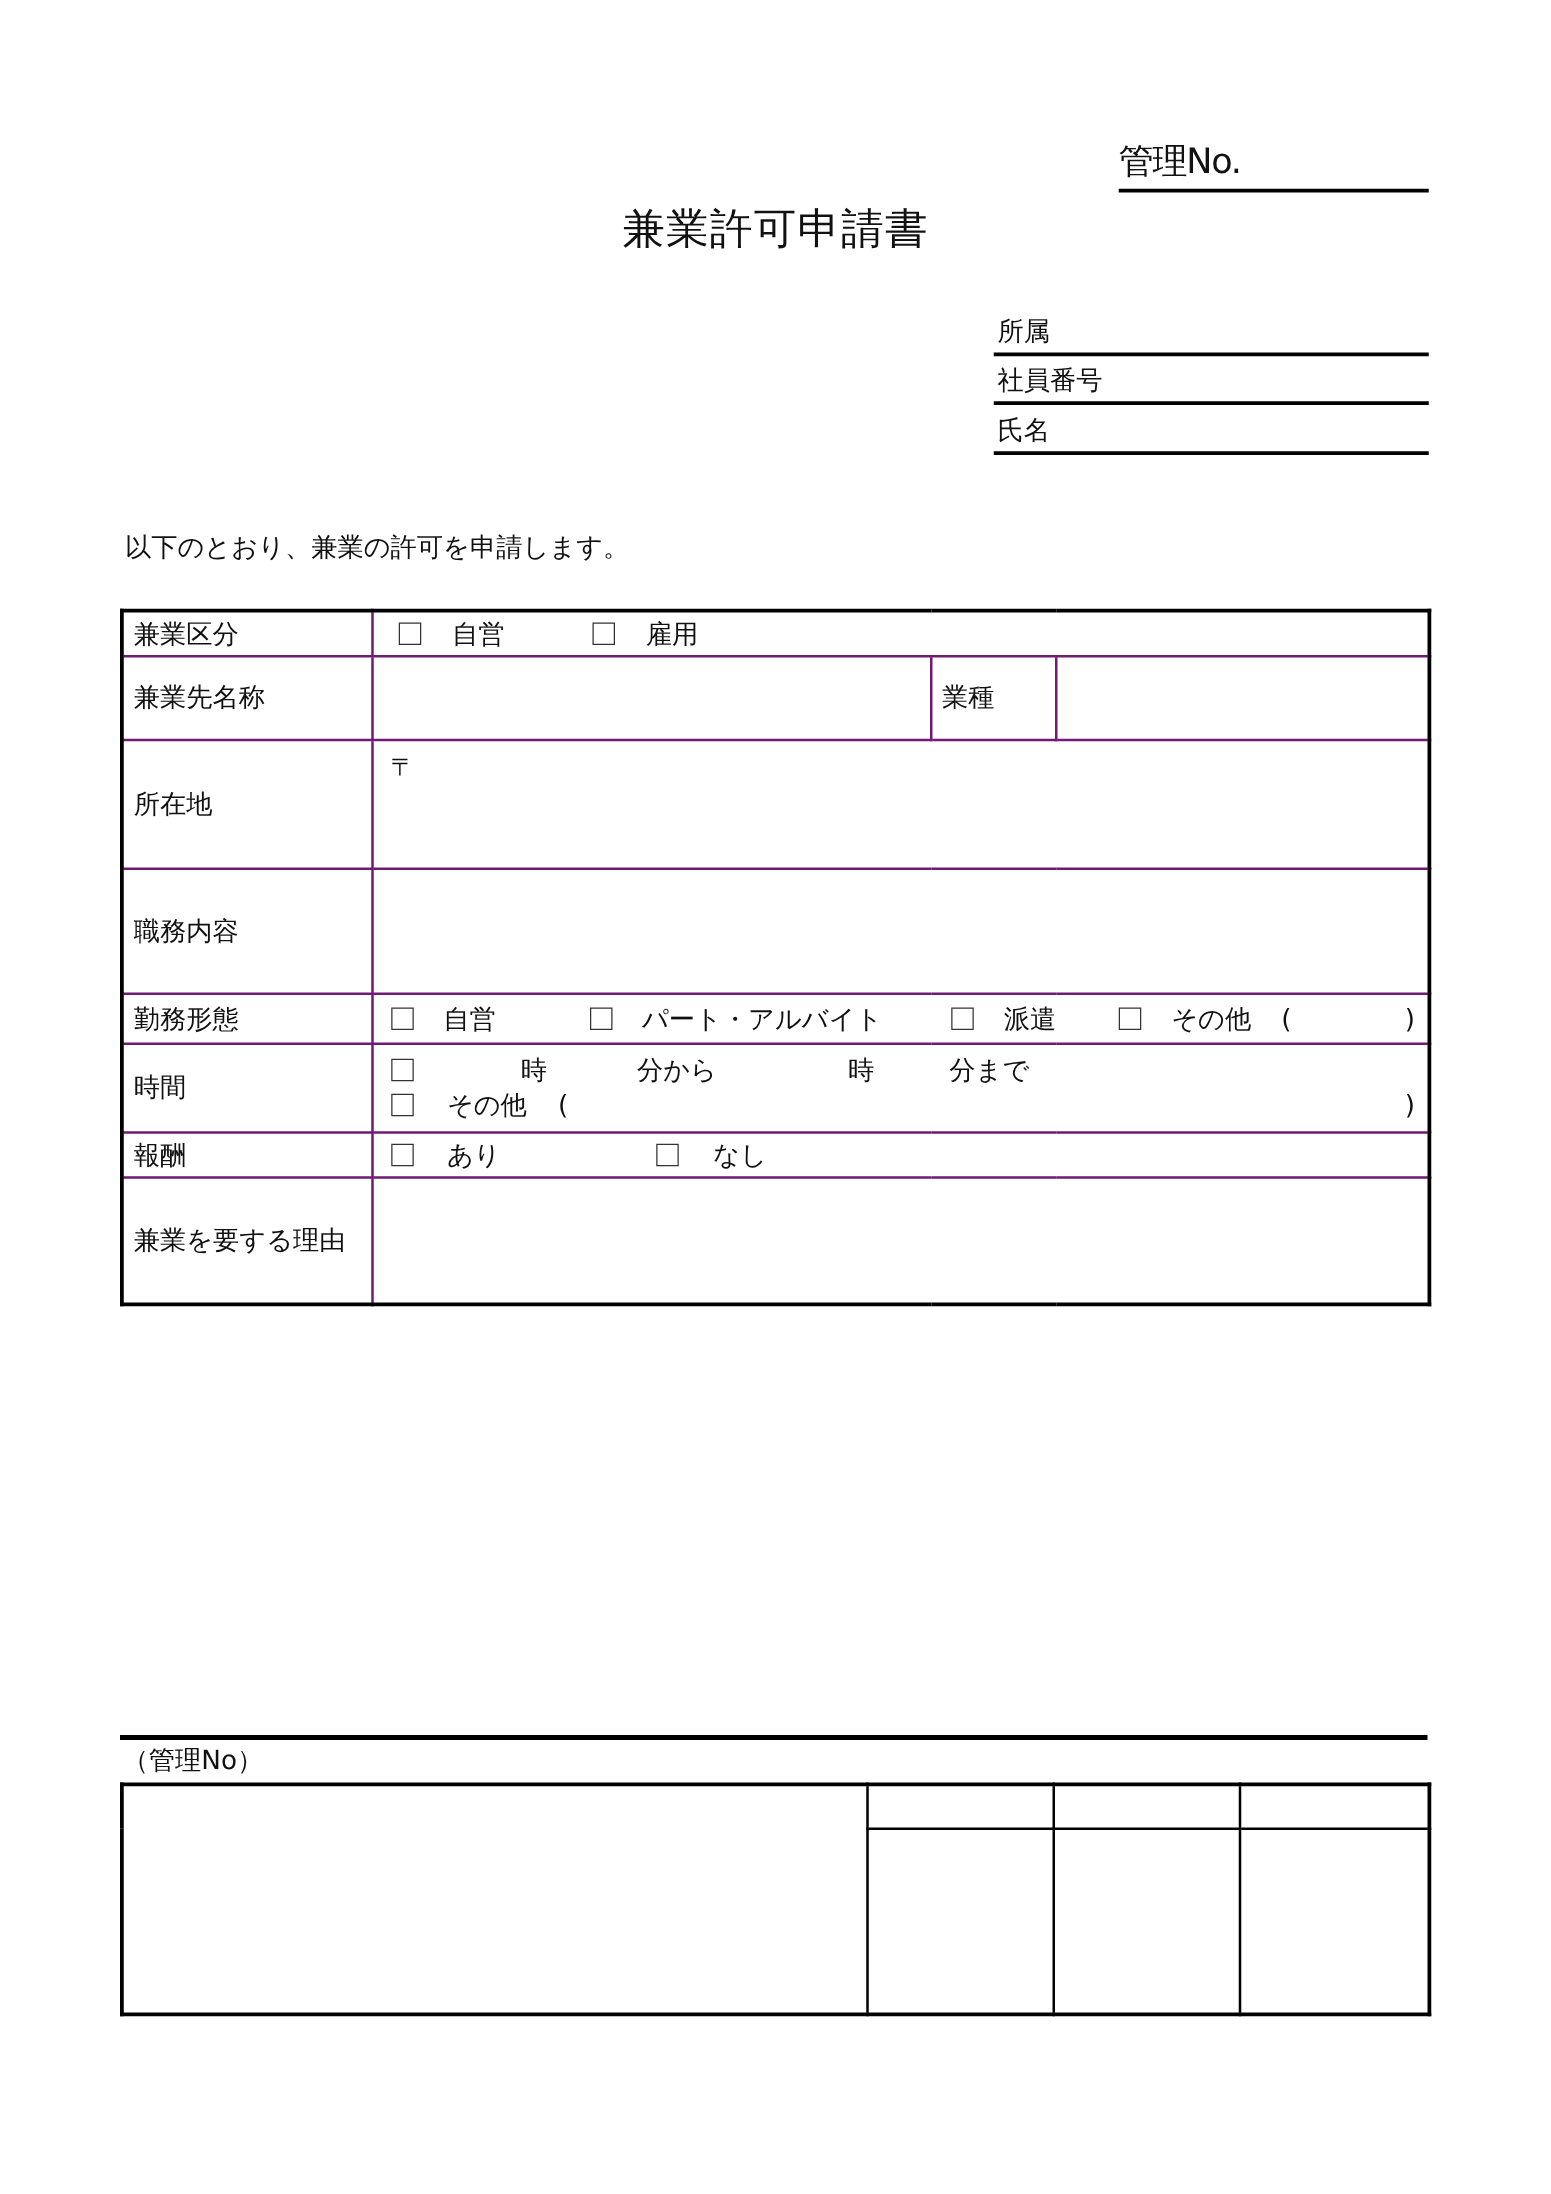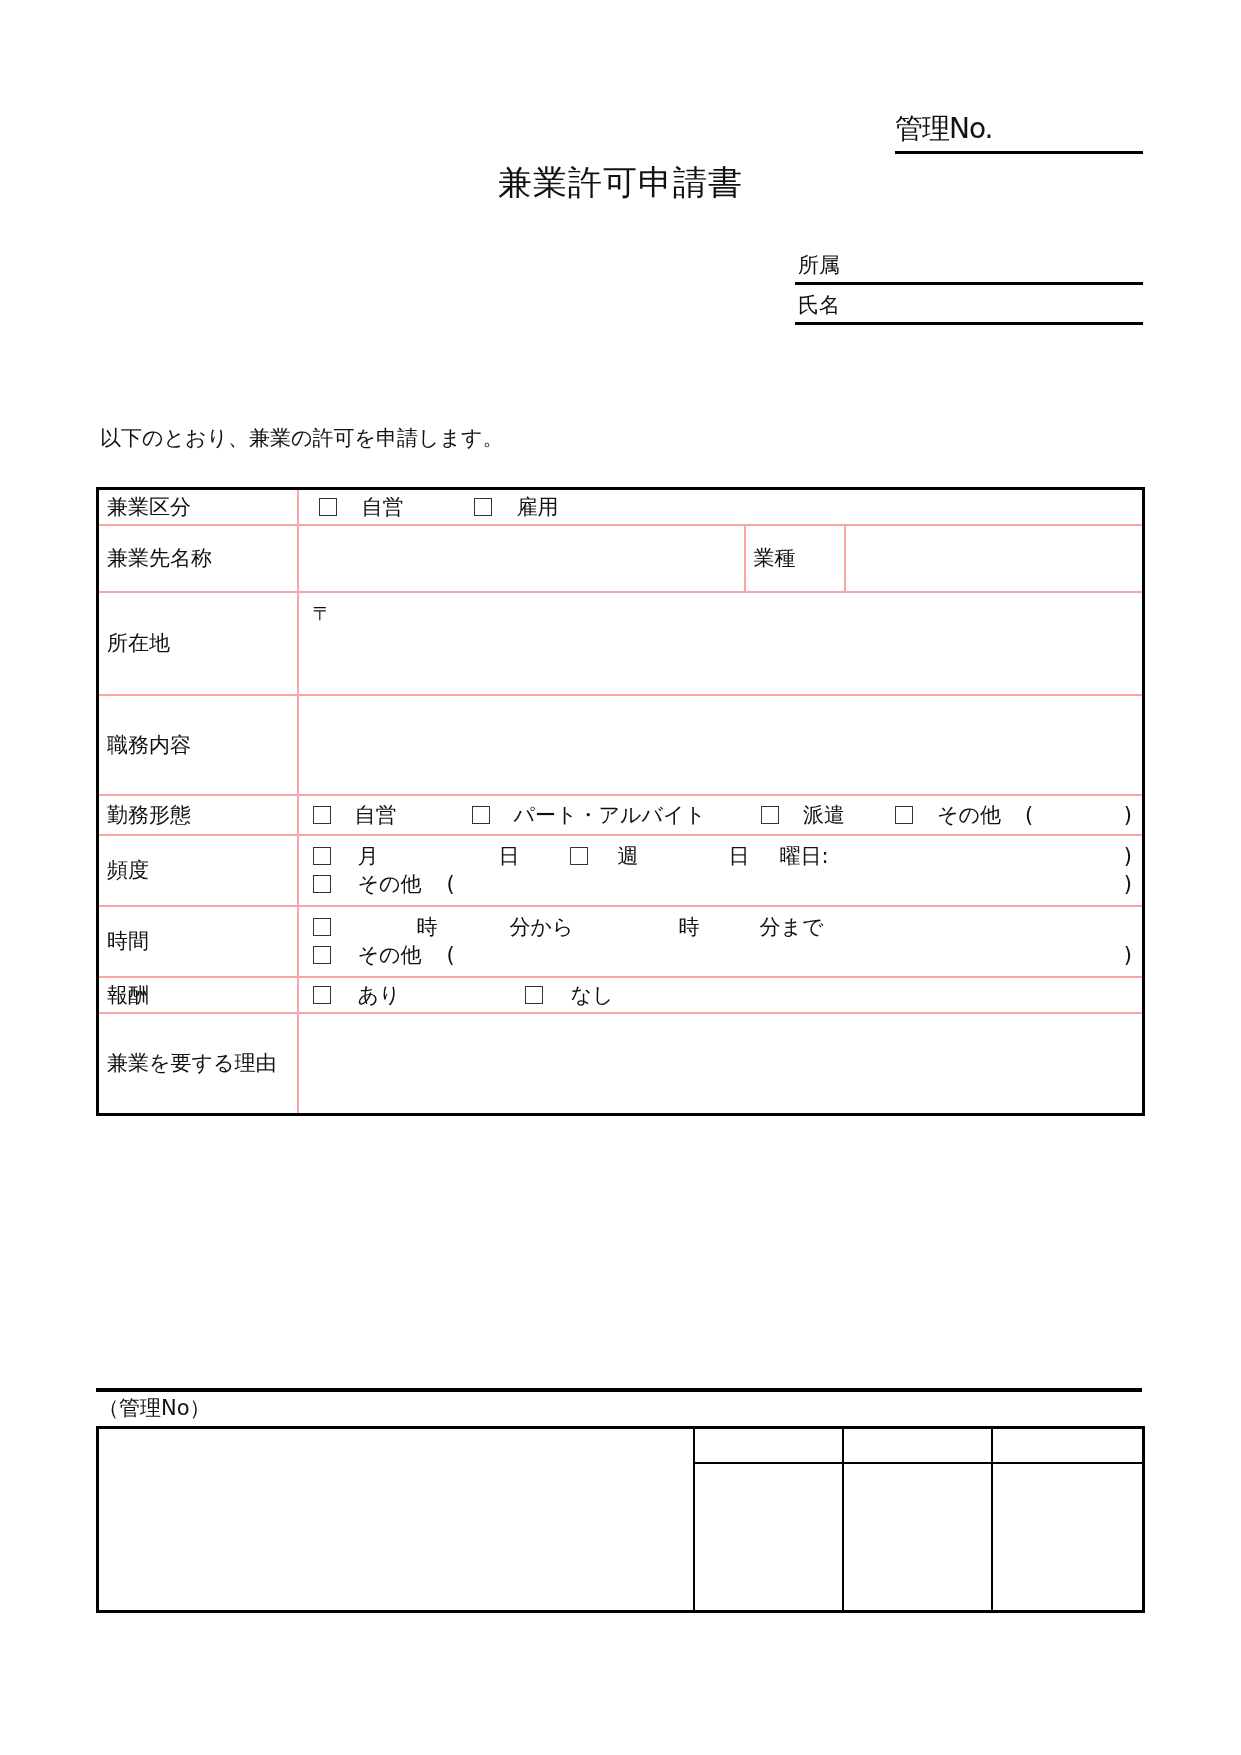--- a/index.html
+++ b/index.html
@@ -19,21 +19,21 @@
   .app-row .app-label{position:absolute;left:3px;bottom:3px;white-space:nowrap;}
   .app-row .ymd{position:absolute;bottom:3px;}
   .r1{height:35px;} .r2{height:34px;} .r3{height:36px;} .r4{height:37px;}
   .y{left:190px;} .m{left:242px;} .d{left:287px;}
 
   .intro{position:absolute;left:100px;top:424px;font-size:21px;}
 
   
   table{border-collapse:collapse;table-layout:fixed;}
   .main-table{position:absolute;left:96px;top:487px;width:1046px;border:3px solid #000;}
-  .main-table td{border:2px solid #fca5a5;padding:0;font-size:21px;vertical-align:middle;overflow:hidden;}
+  .main-table td{border:2px solid #701a75;padding:0;font-size:21px;vertical-align:middle;overflow:hidden;}
   .main-table td.lab{padding-left:8px;}
   .line{display:flex;align-items:center;height:50%;padding-left:14px;padding-right:10px;}
   .oneline{display:flex;align-items:center;height:100%;padding-left:14px;padding-right:10px;}
   .cb{display:inline-block;flex:0 0 auto;width:16px;height:16px;border:1.5px solid #333;background:#fff;}
   .tk{white-space:nowrap;}
   .rp{margin-left:auto;}
   .postal{display:block;padding:8px 0 0 14px;font-size:19px;height:100%;box-sizing:border-box;}
 
   
   .footer-rule{position:absolute;left:96px;top:1388px;width:1046px;height:4px;background:#000;}
@@ -48,20 +48,23 @@
 
   <div class="admin-no">
     <span class="lbl">管理No.</span>
   </div>
 
   <div class="doc-title">兼業許可申請書</div>
 
   <div class="applicant">
     <div class="app-row r2">
       <span class="app-label">所属</span>
+    </div>
+    <div class="app-row r3">
+      <span class="app-label">社員番号</span>
     </div>
     <div class="app-row r4">
       <span class="app-label">氏名</span>
     </div>
   </div>
 
   <div class="intro">以下のとおり、兼業の許可を申請します。</div>
 
   <table class="main-table">
     <colgroup>
@@ -115,41 +118,20 @@
           <span class="tk" style="margin-left:24px">派遣</span>
           <span class="cb" style="margin-left:50px"></span>
           <span class="tk" style="margin-left:24px">その他</span>
           <span class="tk" style="margin-left:24px">(</span>
           <span class="tk rp">)</span>
         </div>
       </td>
     </tr>
 
 
-    <tr style="height:71px">
-      <td class="lab">頻度</td>
-      <td colspan="3">
-        <div class="line">
-          <span class="cb"></span>
-          <span class="tk" style="margin-left:27px">月</span>
-          <span class="tk" style="margin-left:120px">日</span>
-          <span class="cb" style="margin-left:50px"></span>
-          <span class="tk" style="margin-left:30px">週</span>
-          <span class="tk" style="margin-left:90px">日</span>
-          <span class="tk" style="margin-left:30px">曜日:</span>
-          <span class="tk rp">)</span>
-        </div>
-        <div class="line">
-          <span class="cb"></span>
-          <span class="tk" style="margin-left:27px">その他</span>
-          <span class="tk" style="margin-left:25px">(</span>
-          <span class="tk rp">)</span>
-        </div>
-      </td>
-    </tr>
 
     <tr style="height:71px">
       <td class="lab">時間</td>
       <td colspan="3">
         <div class="line">
           <span class="cb"></span>
           <span class="tk" style="margin-left:86px">時</span>
           <span class="tk" style="margin-left:72px">分から</span>
           <span class="tk" style="margin-left:105px">時</span>
           <span class="tk" style="margin-left:60px">分まで</span>

